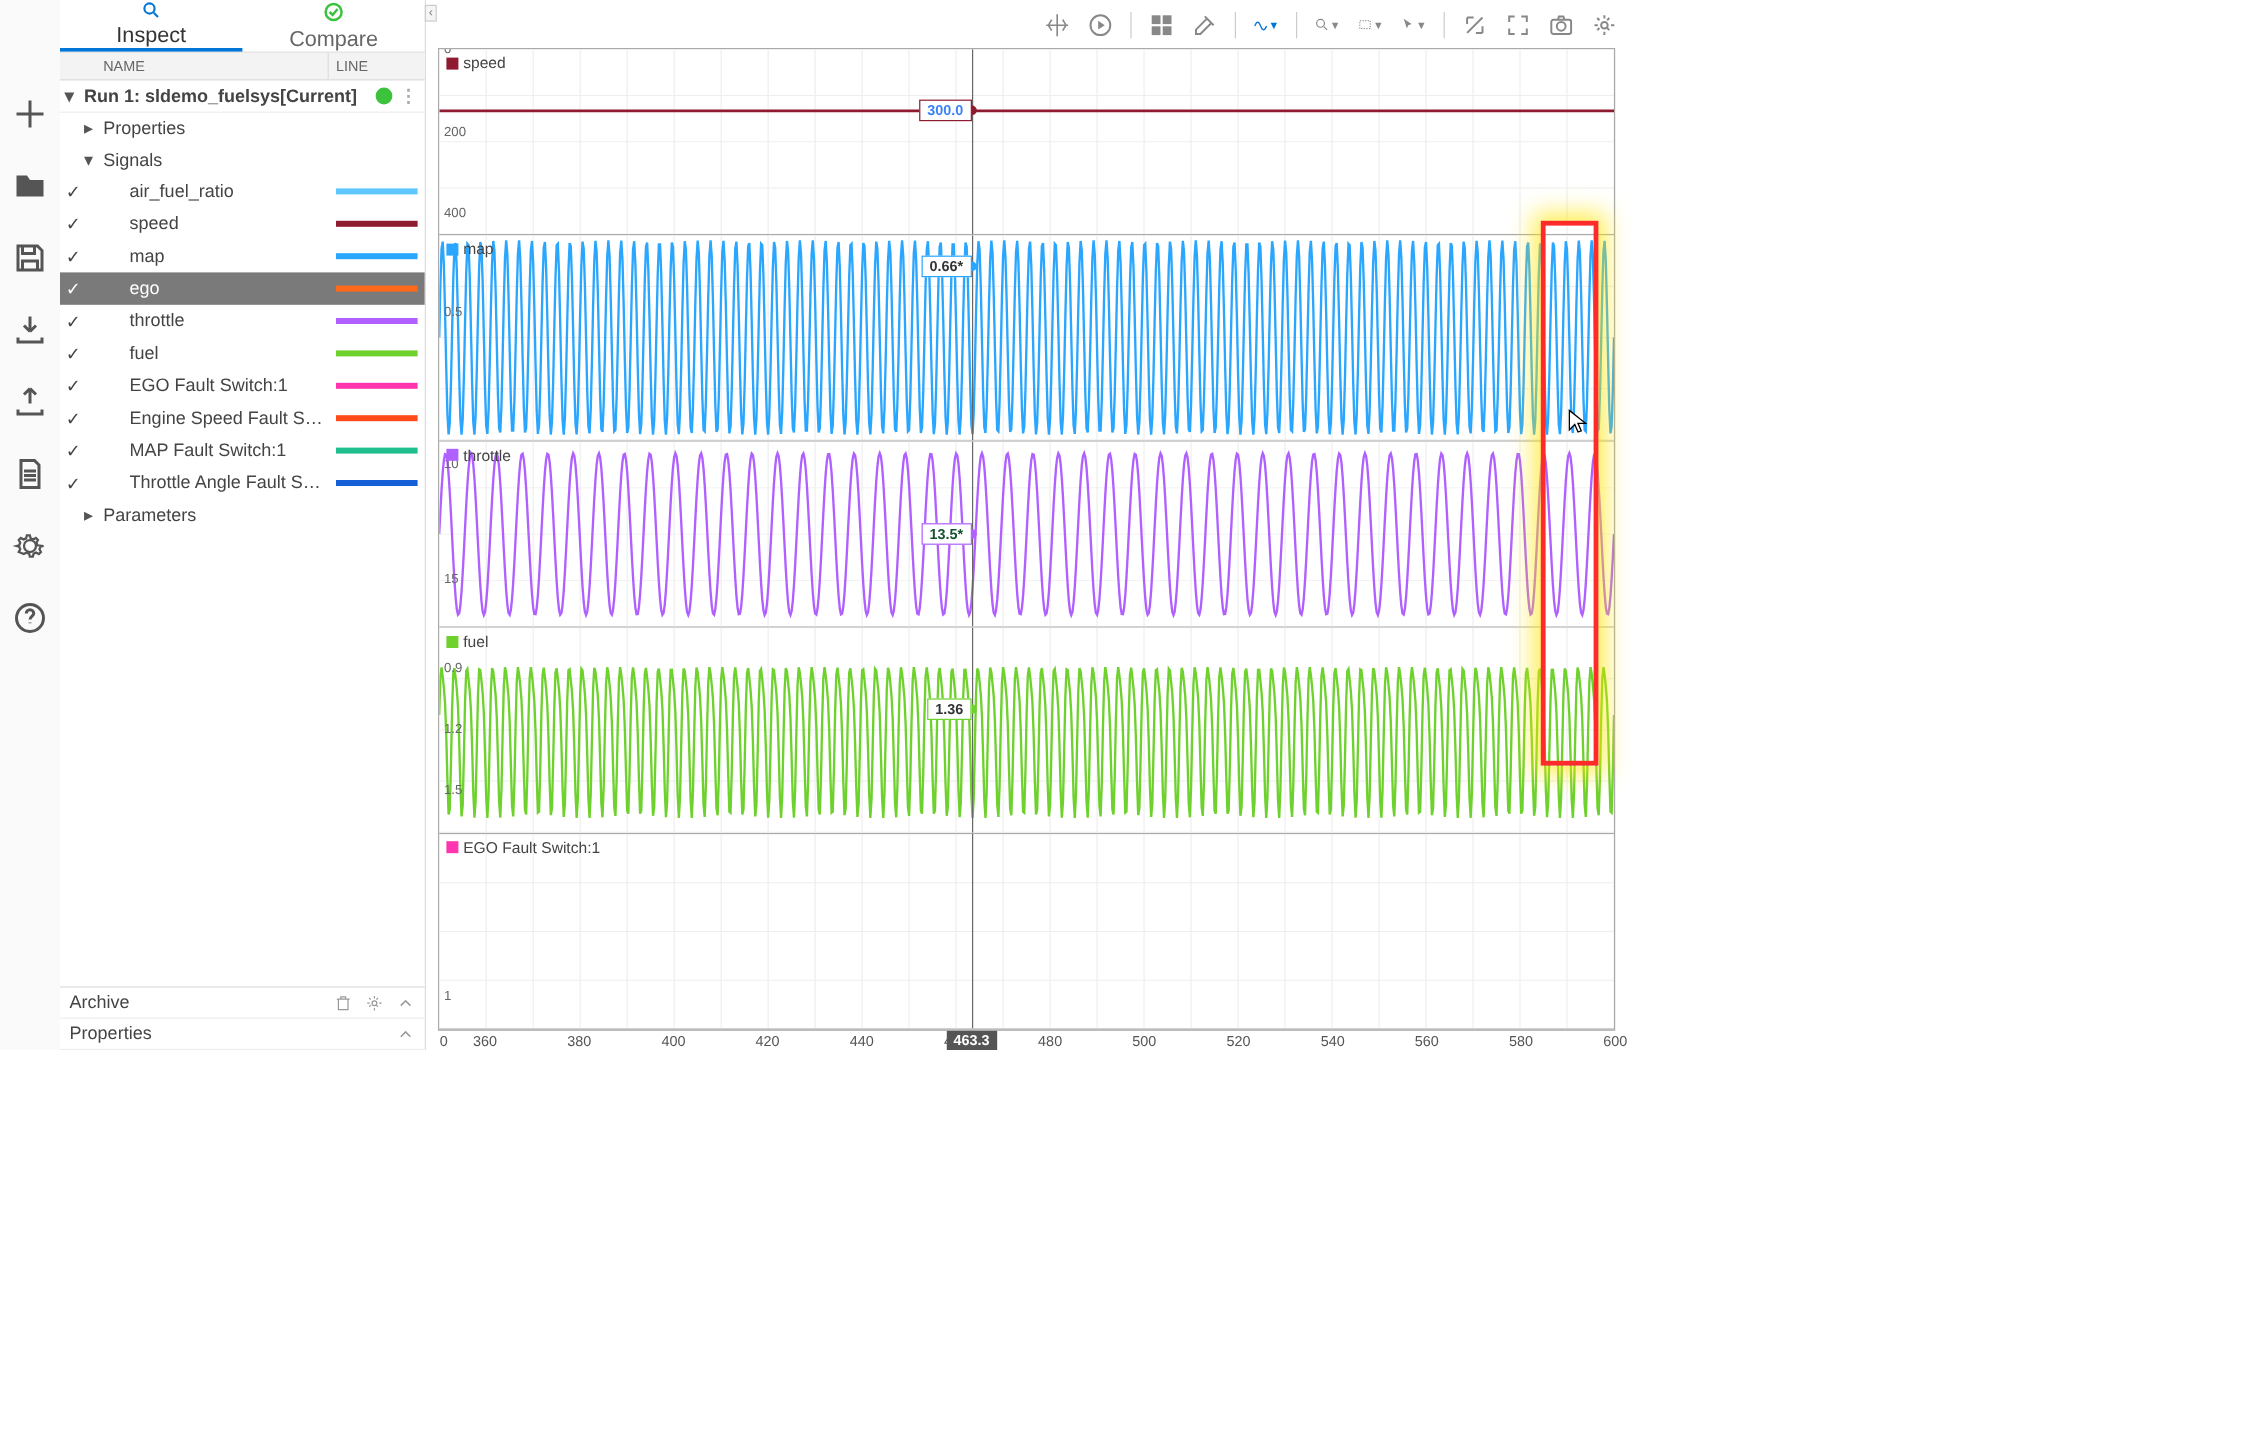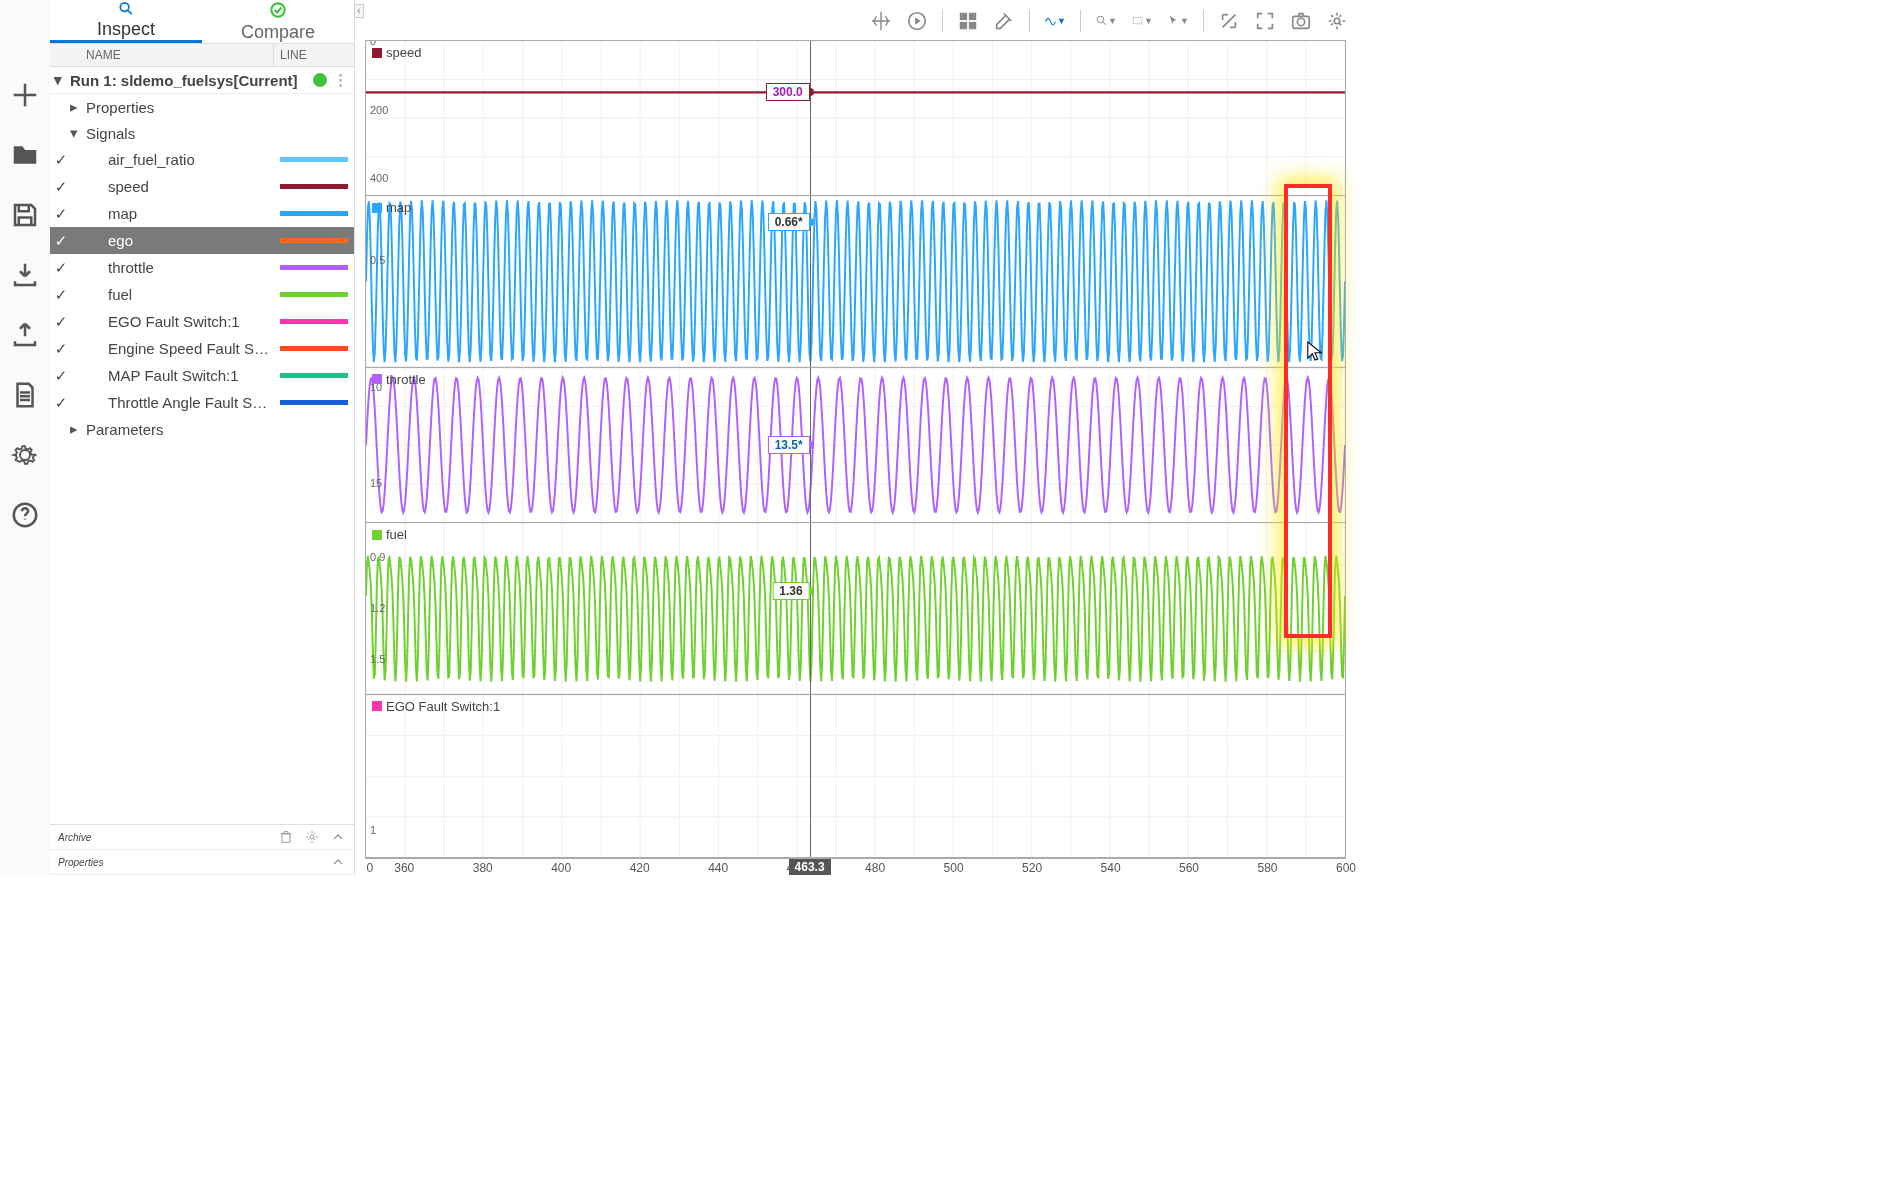--- a/index.html
+++ b/index.html
@@ -28,21 +28,21 @@
 .tri { width:12px; display:inline-block; margin-right:4px; color:#555; }
 .dot-green { width:14px; height:14px; border-radius:50%; background:#3cc23c; margin-left:auto; }
 .kebab { margin-left:6px; color:#aaa; }
 .node-row { display:flex; align-items:center; padding:4px 2px 4px 20px; }
 .sig-row { display:flex; align-items:center; height:27px; font-size:15px; }
 .sig-check { width:22px; text-align:center; }
 .sig-name { flex:1; padding-left:36px; white-space:nowrap; overflow:hidden; text-overflow:ellipsis; }
 .sig-line { width:80px; display:flex; align-items:center; justify-content:center; }
 .sig-line .swatch { width:68px; height:5px; }
 .sig-row.selected { background:#7a7a7a; color:#fff; }
-.sidebar-footer { border-top:1px solid #ddd; font-size:10px;font-style:italic; }
+.sidebar-footer { border-top:1px solid #ddd; font-size:15px; }
 .sf-row { display:flex; align-items:center; padding:4px 8px; border-bottom:1px solid #eee; }
 .sf-row .spacer{flex:1;}
 .sf-row svg{width:16px;height:16px;fill:#999;margin-left:10px;}
 
 
 .plot-region { flex:1; position:relative; background:#fff; }
 .plot-toolbar { position:absolute; top:6px; right:8px; height:30px; display:flex; align-items:center; gap:14px; }
 .plot-toolbar .sep { width:1px; height:22px; background:#ccc; }
 .plot-toolbar .pt-icon { width:22px; height:22px; fill:#888; color:#888; cursor:pointer; display:flex; align-items:center; justify-content:center;}
 .plot-toolbar .pt-icon.active { fill:#0076d6; color:#0076d6; }
@@ -379,21 +379,21 @@
           </svg>
           <div class="ytick" style="top:0%">0</div>
           <div class="ytick" style="top:44.44444444444444%">200</div>
           <div class="ytick" style="top:88.88888888888889%">400</div>
           <div class="label">
             <span class="sq" style="background:#8e1b2f"></span>
             <span>speed</span>
           </div>
           <div class="cursor-line" style="left:45.32000000000001%"></div>
           <div class="cursor-dot" style="left:45.32000000000001%;top:33.33333333333334%;background:#8e1b2f"></div>
-          <div class="cursor-badge" style="left:45.32000000000001%;top:33.33333333333334%;border-color:#8e1b2f;color:#a21caf">300.0</div>
+          <div class="cursor-badge" style="left:45.32000000000001%;top:33.33333333333334%;border-color:#8e1b2f;color:#3b82f6">300.0</div>
         </div>
         <div class="sub" style="height: 21%;">
           <div class="grid">
             <svg class="wave" preserveAspectRatio="none" viewBox="0 0 1000 200">
               <line x1="0" y1="0" x2="0" y2="200" stroke="#eee" stroke-width="1"></line>
               <line x1="40" y1="0" x2="40" y2="200" stroke="#eee" stroke-width="1"></line>
               <line x1="80" y1="0" x2="80" y2="200" stroke="#eee" stroke-width="1"></line>
               <line x1="120" y1="0" x2="120" y2="200" stroke="#eee" stroke-width="1"></line>
               <line x1="160" y1="0" x2="160" y2="200" stroke="#eee" stroke-width="1"></line>
               <line x1="200" y1="0" x2="200" y2="200" stroke="#eee" stroke-width="1"></line>
@@ -476,21 +476,21 @@
             <path d="M0,100.0 L1,75.1 L2,52.2 L3,33.3 L4,19.9 L5,13.2 L6,13.7 L7,21.3 L8,35.5 L9,55.0 L10,78.2 L11,103.3 L12,128.1 L13,150.5 L14,168.8 L15,181.4 L16,187.2 L17,185.7 L18,177.2 L19,162.3 L20,142.2 L21,118.6 L22,93.4 L23,68.8 L24,46.8 L25,29.2 L26,17.5 L27,12.6 L28,15.0 L29,24.4 L30,40.1 L31,60.8 L32,84.7 L33,109.9 L34,134.2 L35,155.8 L36,172.7 L37,183.6 L38,187.5 L39,184.2 L40,173.9 L41,157.5 L42,136.3 L43,112.1 L44,86.9 L45,62.7 L46,41.7 L47,25.5 L48,15.5 L49,12.5 L50,16.8 L51,27.9 L52,45.1 L53,66.8 L54,91.2 L55,116.4 L56,140.2 L57,160.7 L58,176.1 L59,185.3 L60,187.3 L61,182.1 L62,170.1 L63,152.3 L64,130.2 L65,105.5 L66,80.4 L67,56.9 L68,37.0 L69,22.3 L70,14.0 L71,12.9 L72,19.1 L73,31.9 L74,50.4 L75,73.0 L76,97.8 L77,122.8 L78,146.0 L79,165.3 L80,179.2 L81,186.5 L82,186.7 L83,179.6 L84,166.0 L85,146.9 L86,123.9 L87,98.9 L88,74.0 L89,51.3 L90,32.6 L91,19.5 L92,13.1 L93,13.9 L94,21.8 L95,36.2 L96,55.9 L97,79.3 L98,104.4 L99,129.1 L100,151.4 L101,169.5 L102,181.8 L103,187.3 L104,185.5 L105,176.7 L106,161.5 L107,141.2 L108,117.5 L109,92.3 L110,67.8 L111,45.9 L112,28.6 L113,17.1 L114,12.6 L115,15.2 L116,25.0 L117,40.9 L118,61.8 L119,85.8 L120,111.0 L121,135.3 L122,156.6 L123,173.3 L124,183.9 L125,187.5 L126,183.9 L127,173.3 L128,156.6 L129,135.3 L130,111.0 L131,85.8 L132,61.8 L133,40.9 L134,25.0 L135,15.2 L136,12.6 L137,17.1 L138,28.6 L139,45.9 L140,67.8 L141,92.3 L142,117.5 L143,141.2 L144,161.5 L145,176.7 L146,185.5 L147,187.3 L148,181.8 L149,169.5 L150,151.4 L151,129.1 L152,104.4 L153,79.3 L154,55.9 L155,36.2 L156,21.8 L157,13.9 L158,13.1 L159,19.5 L160,32.6 L161,51.3 L162,74.0 L163,98.9 L164,123.9 L165,146.9 L166,166.0 L167,179.6 L168,186.7 L169,186.5 L170,179.2 L171,165.3 L172,146.0 L173,122.8 L174,97.8 L175,73.0 L176,50.4 L177,31.9 L178,19.1 L179,12.9 L180,14.0 L181,22.3 L182,37.0 L183,56.9 L184,80.4 L185,105.5 L186,130.2 L187,152.3 L188,170.1 L189,182.1 L190,187.3 L191,185.3 L192,176.1 L193,160.7 L194,140.2 L195,116.4 L196,91.2 L197,66.8 L198,45.1 L199,27.9 L200,16.8 L201,12.5 L202,15.5 L203,25.5 L204,41.7 L205,62.7 L206,86.9 L207,112.1 L208,136.3 L209,157.5 L210,173.9 L211,184.2 L212,187.5 L213,183.6 L214,172.7 L215,155.8 L216,134.2 L217,109.9 L218,84.7 L219,60.8 L220,40.1 L221,24.4 L222,15.0 L223,12.6 L224,17.5 L225,29.2 L226,46.8 L227,68.8 L228,93.4 L229,118.6 L230,142.2 L231,162.3 L232,177.2 L233,185.7 L234,187.2 L235,181.4 L236,168.8 L237,150.5 L238,128.1 L239,103.3 L240,78.2 L241,55.0 L242,35.5 L243,21.3 L244,13.7 L245,13.2 L246,19.9 L247,33.3 L248,52.2 L249,75.1 L250,100.0 L251,124.9 L252,147.8 L253,166.7 L254,180.1 L255,186.8 L256,186.3 L257,178.7 L258,164.5 L259,145.0 L260,121.8 L261,96.7 L262,71.9 L263,49.5 L264,31.2 L265,18.6 L266,12.8 L267,14.3 L268,22.8 L269,37.7 L270,57.8 L271,81.4 L272,106.6 L273,131.2 L274,153.2 L275,170.8 L276,182.5 L277,187.4 L278,185.0 L279,175.6 L280,159.9 L281,139.2 L282,115.3 L283,90.1 L284,65.8 L285,44.2 L286,27.3 L287,16.4 L288,12.5 L289,15.8 L290,26.1 L291,42.5 L292,63.7 L293,87.9 L294,113.1 L295,137.3 L296,158.3 L297,174.5 L298,184.5 L299,187.5 L300,183.2 L301,172.1 L302,154.9 L303,133.2 L304,108.8 L305,83.6 L306,59.8 L307,39.3 L308,23.9 L309,14.7 L310,12.7 L311,17.9 L312,29.9 L313,47.7 L314,69.8 L315,94.5 L316,119.6 L317,143.1 L318,163.0 L319,177.7 L320,186.0 L321,187.1 L322,180.9 L323,168.1 L324,149.6 L325,127.0 L326,102.2 L327,77.2 L328,54.0 L329,34.7 L330,20.8 L331,13.5 L332,13.3 L333,20.4 L334,34.0 L335,53.1 L336,76.1 L337,101.1 L338,126.0 L339,148.7 L340,167.4 L341,180.5 L342,186.9 L343,186.1 L344,178.2 L345,163.8 L346,144.1 L347,120.7 L348,95.6 L349,70.9 L350,48.6 L351,30.5 L352,18.2 L353,12.7 L354,14.5 L355,23.3 L356,38.5 L357,58.8 L358,82.5 L359,107.7 L360,132.2 L361,154.1 L362,171.4 L363,182.9 L364,187.4 L365,184.8 L366,175.0 L367,159.1 L368,138.2 L369,114.2 L370,89.0 L371,64.7 L372,43.4 L373,26.7 L374,16.1 L375,12.5 L376,16.1 L377,26.7 L378,43.4 L379,64.7 L380,89.0 L381,114.2 L382,138.2 L383,159.1 L384,175.0 L385,184.8 L386,187.4 L387,182.9 L388,171.4 L389,154.1 L390,132.2 L391,107.7 L392,82.5 L393,58.8 L394,38.5 L395,23.3 L396,14.5 L397,12.7 L398,18.2 L399,30.5 L400,48.6 L401,70.9 L402,95.6 L403,120.7 L404,144.1 L405,163.8 L406,178.2 L407,186.1 L408,186.9 L409,180.5 L410,167.4 L411,148.7 L412,126.0 L413,101.1 L414,76.1 L415,53.1 L416,34.0 L417,20.4 L418,13.3 L419,13.5 L420,20.8 L421,34.7 L422,54.0 L423,77.2 L424,102.2 L425,127.0 L426,149.6 L427,168.1 L428,180.9 L429,187.1 L430,186.0 L431,177.7 L432,163.0 L433,143.1 L434,119.6 L435,94.5 L436,69.8 L437,47.7 L438,29.9 L439,17.9 L440,12.7 L441,14.7 L442,23.9 L443,39.3 L444,59.8 L445,83.6 L446,108.8 L447,133.2 L448,154.9 L449,172.1 L450,183.2 L451,187.5 L452,184.5 L453,174.5 L454,158.3 L455,137.3 L456,113.1 L457,87.9 L458,63.7 L459,42.5 L460,26.1 L461,15.8 L462,12.5 L463,16.4 L464,27.3 L465,44.2 L466,65.8 L467,90.1 L468,115.3 L469,139.2 L470,159.9 L471,175.6 L472,185.0 L473,187.4 L474,182.5 L475,170.8 L476,153.2 L477,131.2 L478,106.6 L479,81.4 L480,57.8 L481,37.7 L482,22.8 L483,14.3 L484,12.8 L485,18.6 L486,31.2 L487,49.5 L488,71.9 L489,96.7 L490,121.8 L491,145.0 L492,164.5 L493,178.7 L494,186.3 L495,186.8 L496,180.1 L497,166.7 L498,147.8 L499,124.9 L500,100.0 L501,75.1 L502,52.2 L503,33.3 L504,19.9 L505,13.2 L506,13.7 L507,21.3 L508,35.5 L509,55.0 L510,78.2 L511,103.3 L512,128.1 L513,150.5 L514,168.8 L515,181.4 L516,187.2 L517,185.7 L518,177.2 L519,162.3 L520,142.2 L521,118.6 L522,93.4 L523,68.8 L524,46.8 L525,29.2 L526,17.5 L527,12.6 L528,15.0 L529,24.4 L530,40.1 L531,60.8 L532,84.7 L533,109.9 L534,134.2 L535,155.8 L536,172.7 L537,183.6 L538,187.5 L539,184.2 L540,173.9 L541,157.5 L542,136.3 L543,112.1 L544,86.9 L545,62.7 L546,41.7 L547,25.5 L548,15.5 L549,12.5 L550,16.8 L551,27.9 L552,45.1 L553,66.8 L554,91.2 L555,116.4 L556,140.2 L557,160.7 L558,176.1 L559,185.3 L560,187.3 L561,182.1 L562,170.1 L563,152.3 L564,130.2 L565,105.5 L566,80.4 L567,56.9 L568,37.0 L569,22.3 L570,14.0 L571,12.9 L572,19.1 L573,31.9 L574,50.4 L575,73.0 L576,97.8 L577,122.8 L578,146.0 L579,165.3 L580,179.2 L581,186.5 L582,186.7 L583,179.6 L584,166.0 L585,146.9 L586,123.9 L587,98.9 L588,74.0 L589,51.3 L590,32.6 L591,19.5 L592,13.1 L593,13.9 L594,21.8 L595,36.2 L596,55.9 L597,79.3 L598,104.4 L599,129.1 L600,151.4 L601,169.5 L602,181.8 L603,187.3 L604,185.5 L605,176.7 L606,161.5 L607,141.2 L608,117.5 L609,92.3 L610,67.8 L611,45.9 L612,28.6 L613,17.1 L614,12.6 L615,15.2 L616,25.0 L617,40.9 L618,61.8 L619,85.8 L620,111.0 L621,135.3 L622,156.6 L623,173.3 L624,183.9 L625,187.5 L626,183.9 L627,173.3 L628,156.6 L629,135.3 L630,111.0 L631,85.8 L632,61.8 L633,40.9 L634,25.0 L635,15.2 L636,12.6 L637,17.1 L638,28.6 L639,45.9 L640,67.8 L641,92.3 L642,117.5 L643,141.2 L644,161.5 L645,176.7 L646,185.5 L647,187.3 L648,181.8 L649,169.5 L650,151.4 L651,129.1 L652,104.4 L653,79.3 L654,55.9 L655,36.2 L656,21.8 L657,13.9 L658,13.1 L659,19.5 L660,32.6 L661,51.3 L662,74.0 L663,98.9 L664,123.9 L665,146.9 L666,166.0 L667,179.6 L668,186.7 L669,186.5 L670,179.2 L671,165.3 L672,146.0 L673,122.8 L674,97.8 L675,73.0 L676,50.4 L677,31.9 L678,19.1 L679,12.9 L680,14.0 L681,22.3 L682,37.0 L683,56.9 L684,80.4 L685,105.5 L686,130.2 L687,152.3 L688,170.1 L689,182.1 L690,187.3 L691,185.3 L692,176.1 L693,160.7 L694,140.2 L695,116.4 L696,91.2 L697,66.8 L698,45.1 L699,27.9 L700,16.8 L701,12.5 L702,15.5 L703,25.5 L704,41.7 L705,62.7 L706,86.9 L707,112.1 L708,136.3 L709,157.5 L710,173.9 L711,184.2 L712,187.5 L713,183.6 L714,172.7 L715,155.8 L716,134.2 L717,109.9 L718,84.7 L719,60.8 L720,40.1 L721,24.4 L722,15.0 L723,12.6 L724,17.5 L725,29.2 L726,46.8 L727,68.8 L728,93.4 L729,118.6 L730,142.2 L731,162.3 L732,177.2 L733,185.7 L734,187.2 L735,181.4 L736,168.8 L737,150.5 L738,128.1 L739,103.3 L740,78.2 L741,55.0 L742,35.5 L743,21.3 L744,13.7 L745,13.2 L746,19.9 L747,33.3 L748,52.2 L749,75.1 L750,100.0 L751,124.9 L752,147.8 L753,166.7 L754,180.1 L755,186.8 L756,186.3 L757,178.7 L758,164.5 L759,145.0 L760,121.8 L761,96.7 L762,71.9 L763,49.5 L764,31.2 L765,18.6 L766,12.8 L767,14.3 L768,22.8 L769,37.7 L770,57.8 L771,81.4 L772,106.6 L773,131.2 L774,153.2 L775,170.8 L776,182.5 L777,187.4 L778,185.0 L779,175.6 L780,159.9 L781,139.2 L782,115.3 L783,90.1 L784,65.8 L785,44.2 L786,27.3 L787,16.4 L788,12.5 L789,15.8 L790,26.1 L791,42.5 L792,63.7 L793,87.9 L794,113.1 L795,137.3 L796,158.3 L797,174.5 L798,184.5 L799,187.5 L800,183.2 L801,172.1 L802,154.9 L803,133.2 L804,108.8 L805,83.6 L806,59.8 L807,39.3 L808,23.9 L809,14.7 L810,12.7 L811,17.9 L812,29.9 L813,47.7 L814,69.8 L815,94.5 L816,119.6 L817,143.1 L818,163.0 L819,177.7 L820,186.0 L821,187.1 L822,180.9 L823,168.1 L824,149.6 L825,127.0 L826,102.2 L827,77.2 L828,54.0 L829,34.7 L830,20.8 L831,13.5 L832,13.3 L833,20.4 L834,34.0 L835,53.1 L836,76.1 L837,101.1 L838,126.0 L839,148.7 L840,167.4 L841,180.5 L842,186.9 L843,186.1 L844,178.2 L845,163.8 L846,144.1 L847,120.7 L848,95.6 L849,70.9 L850,48.6 L851,30.5 L852,18.2 L853,12.7 L854,14.5 L855,23.3 L856,38.5 L857,58.8 L858,82.5 L859,107.7 L860,132.2 L861,154.1 L862,171.4 L863,182.9 L864,187.4 L865,184.8 L866,175.0 L867,159.1 L868,138.2 L869,114.2 L870,89.0 L871,64.7 L872,43.4 L873,26.7 L874,16.1 L875,12.5 L876,16.1 L877,26.7 L878,43.4 L879,64.7 L880,89.0 L881,114.2 L882,138.2 L883,159.1 L884,175.0 L885,184.8 L886,187.4 L887,182.9 L888,171.4 L889,154.1 L890,132.2 L891,107.7 L892,82.5 L893,58.8 L894,38.5 L895,23.3 L896,14.5 L897,12.7 L898,18.2 L899,30.5 L900,48.6 L901,70.9 L902,95.6 L903,120.7 L904,144.1 L905,163.8 L906,178.2 L907,186.1 L908,186.9 L909,180.5 L910,167.4 L911,148.7 L912,126.0 L913,101.1 L914,76.1 L915,53.1 L916,34.0 L917,20.4 L918,13.3 L919,13.5 L920,20.8 L921,34.7 L922,54.0 L923,77.2 L924,102.2 L925,127.0 L926,149.6 L927,168.1 L928,180.9 L929,187.1 L930,186.0 L931,177.7 L932,163.0 L933,143.1 L934,119.6 L935,94.5 L936,69.8 L937,47.7 L938,29.9 L939,17.9 L940,12.7 L941,14.7 L942,23.9 L943,39.3 L944,59.8 L945,83.6 L946,108.8 L947,133.2 L948,154.9 L949,172.1 L950,183.2 L951,187.5 L952,184.5 L953,174.5 L954,158.3 L955,137.3 L956,113.1 L957,87.9 L958,63.7 L959,42.5 L960,26.1 L961,15.8 L962,12.5 L963,16.4 L964,27.3 L965,44.2 L966,65.8 L967,90.1 L968,115.3 L969,139.2 L970,159.9 L971,175.6 L972,185.0 L973,187.4 L974,182.5 L975,170.8 L976,153.2 L977,131.2 L978,106.6 L979,81.4 L980,57.8 L981,37.7 L982,22.8 L983,14.3 L984,12.8 L985,18.6 L986,31.2 L987,49.5 L988,71.9 L989,96.7 L990,121.8 L991,145.0 L992,164.5 L993,178.7 L994,186.3 L995,186.8 L996,180.1 L997,166.7 L998,147.8 L999,124.9 L1000,100.0" fill="none" stroke="#b060ff" stroke-width="2"></path>
           </svg>
           <div class="ytick" style="top:12.5%">10</div>
           <div class="ytick" style="top:75%">15</div>
           <div class="label">
             <span class="sq" style="background:#b060ff"></span>
             <span>throttle</span>
           </div>
           <div class="cursor-line" style="left:45.32000000000001%"></div>
           <div class="cursor-dot" style="left:45.32000000000001%;top:50%;background:#b060ff"></div>
-          <div class="cursor-badge" style="left:45.32000000000001%;top:50%;border-color:#b060ff;color:#0369a1">13.5*</div>
+          <div class="cursor-badge" style="left:45.32000000000001%;top:50%;border-color:#b060ff;color:#14532d">13.5*</div>
         </div>
         <div class="sub" style="height: 21%;">
           <div class="grid">
             <svg class="wave" preserveAspectRatio="none" viewBox="0 0 1000 200">
               <line x1="0" y1="0" x2="0" y2="200" stroke="#eee" stroke-width="1"></line>
               <line x1="40" y1="0" x2="40" y2="200" stroke="#eee" stroke-width="1"></line>
               <line x1="80" y1="0" x2="80" y2="200" stroke="#eee" stroke-width="1"></line>
               <line x1="120" y1="0" x2="120" y2="200" stroke="#eee" stroke-width="1"></line>
               <line x1="160" y1="0" x2="160" y2="200" stroke="#eee" stroke-width="1"></line>
               <line x1="200" y1="0" x2="200" y2="200" stroke="#eee" stroke-width="1"></line>

